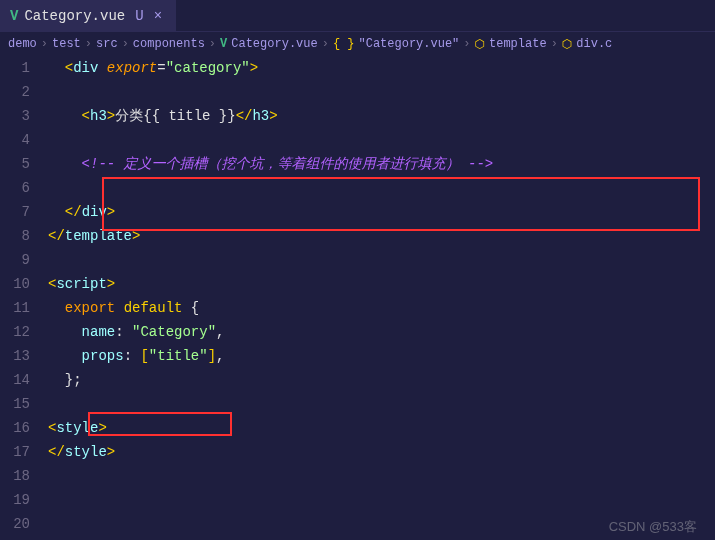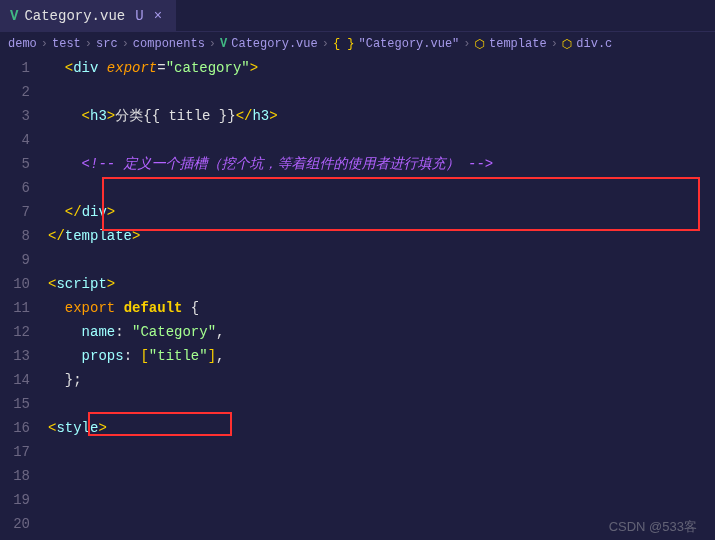--- a/index.html
+++ b/index.html
@@ -67,21 +67,21 @@
     .code-line { white-space: pre; }
     .tag { color: #9effff; }
     .bracket { color: #fad000; }
     .attr { color: #ff9d00; font-style: italic; }
     .string { color: #a5ff90; }
     .punct { color: #e0e0e0; }
     .text { color: #e0e0e0; }
     .keyword { color: #ff9d00; }
     .prop { color: #9effff; }
     .comment { color: #b362ff; font-style: italic; }
-    .export { color: #fad000; font-weight: bold; }
+    .export { color: #fad000; }
     .highlight-box1 {
       position: absolute;
       border: 2px solid #ff3030;
       pointer-events: none;
     }
     .hb-slot { left: 102px; top: 177px; width: 598px; height: 54px; }
     .hb-props { left: 88px; top: 412px; width: 144px; height: 24px; }
     .watermark {
       position: absolute;
       bottom: 4px;
@@ -158,18 +158,19 @@
     <div class="code-line">  <span class="bracket">&lt;/</span><span class="tag">div</span><span class="bracket">&gt;</span></div>
     <div class="code-line"><span class="bracket">&lt;/</span><span class="tag">template</span><span class="bracket">&gt;</span></div>
     <div class="code-line"></div>
     <div class="code-line"><span class="bracket">&lt;</span><span class="tag">script</span><span class="bracket">&gt;</span></div>
     <div class="code-line">  <span class="keyword">export</span> <span class="export">default</span><span class="punct"> {</span></div>
     <div class="code-line">    <span class="prop">name</span><span class="punct">: </span><span class="string">"Category"</span><span class="punct">,</span></div>
     <div class="code-line">    <span class="prop">props</span><span class="punct">: </span><span class="bracket">[</span><span class="string">"title"</span><span class="bracket">]</span><span class="punct">,</span></div>
     <div class="code-line">  <span class="punct">}</span><span class="punct">;</span></div>
     <div class="code-line"></div>
     <div class="code-line"><span class="bracket">&lt;</span><span class="tag">style</span><span class="bracket">&gt;</span></div>
+    <div class="code-line"><span class="bracket">&lt;/</span><span class="tag">style</span><span class="bracket">&gt;</span></div>
   </div>
 </div>
 
 <div class="highlight-box1 hb-slot"></div>
 <div class="highlight-box1 hb-props"></div>
 <div class="watermark">CSDN @533客</div>
 
 </body></html>

